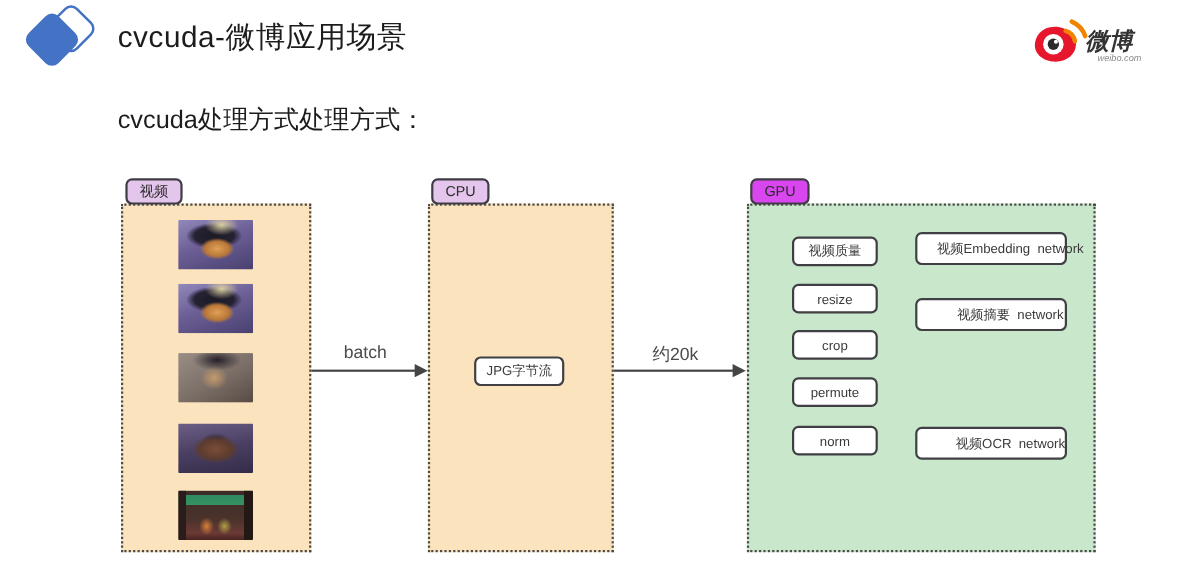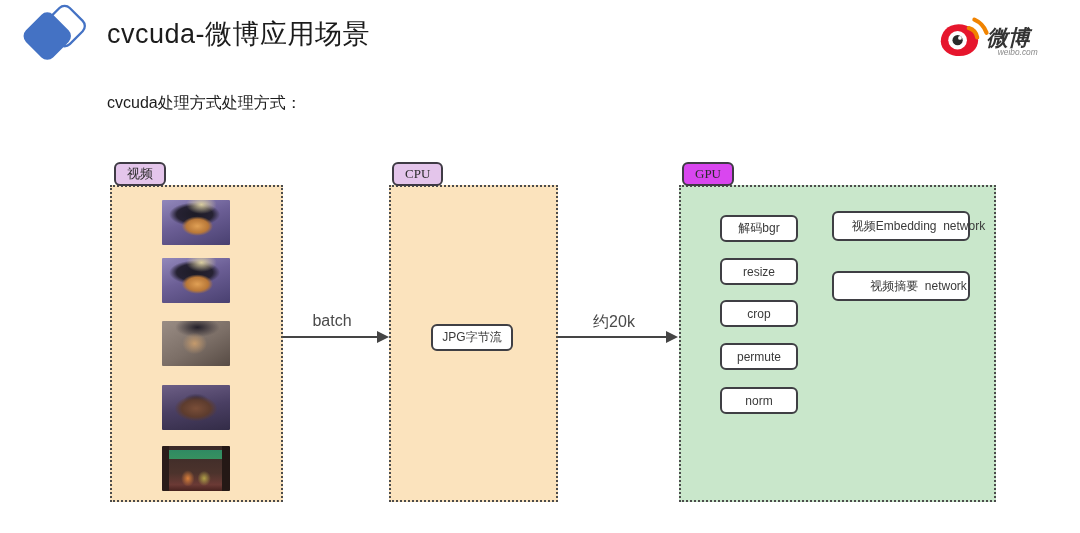--- a/index.html
+++ b/index.html
@@ -12,37 +12,37 @@
   
   .logo-diamond { position:absolute; left:8px; top:2px; }
   .page-title {
     position:absolute; left:107px; top:16px;
     font-size:27px; color:#1c1c1c; letter-spacing:0.5px;
   }
   .weibo-logo { position:absolute; left:938px; top:12px; }
 
   .subtitle {
     position:absolute; left:107px; top:93px;
-    font-size:16px; color:#1c1c1c;
+    font-size:23px; color:#1c1c1c;
   }
 
   
   .group-box {
     position:absolute; top:185px; height:317px;
     border:2px dotted #4b4b4b;
   }
   .box-video { left:110px; width:173px; background:#FBE3BD; }
   .box-cpu   { left:389px; width:169px; background:#FBE3BD; }
   .box-gpu   { left:679px; width:317px; background:#C9E7CB; }
 
   .group-label {
     position:absolute; top:162px; z-index:2;
     height:24px; line-height:20px; padding:0 11px;
     font-size:13px; color:#2b2b2b;
-    border:2px solid #3f3b45; border-radius:6px;font-family:Liberation Serif, serif;
+    border:2px solid #3f3b45; border-radius:6px;
   }
   .label-video { left:114px; background:#E4C5EB; }
   .label-cpu   { left:392px; background:#E4C5EB; }
   .label-gpu   { left:682px; background:#d946ef; }
 
   
   .frame {
     position:absolute; left:162px; width:68px; height:45px;
     border-radius:1px;
   }
@@ -137,28 +137,29 @@
   <div class="group-label label-gpu">GPU</div>
 
   <div class="frame frame-cat" style="top:200px"></div>
   <div class="frame frame-cat" style="top:258px"></div>
   <div class="frame frame-3" style="top:321px"></div>
   <div class="frame frame-4" style="top:385px"></div>
   <div class="frame frame-5" style="top:446px"></div>
 
   <div class="node node-jpg">JPG字节流</div>
 
-  <div class="node op" style="top:215px">解码bgr</div>
+  <div class="node op" style="top:215px">视频质量</div>
   <div class="node op" style="top:258px">resize</div>
   <div class="node op" style="top:300px">crop</div>
   <div class="node op" style="top:343px">permute</div>
   <div class="node op" style="top:387px">norm</div>
 
   <div class="node net" style="top:211px">视频Embedding  network</div>
   <div class="node net" style="top:271px">视频摘要  network</div>
+  <div class="node net" style="top:388px">视频OCR  network</div>
 
   <div class="arrow" style="left:283px; top:331px; width:106px">
     <span class="shaft"></span>
     <span class="head"></span>
   </div>
   <div class="arrow-label" style="left:332px; top:312px">batch</div>
 
   <div class="arrow" style="left:558px; top:331px; width:120px">
     <span class="shaft"></span>
     <span class="head"></span>

